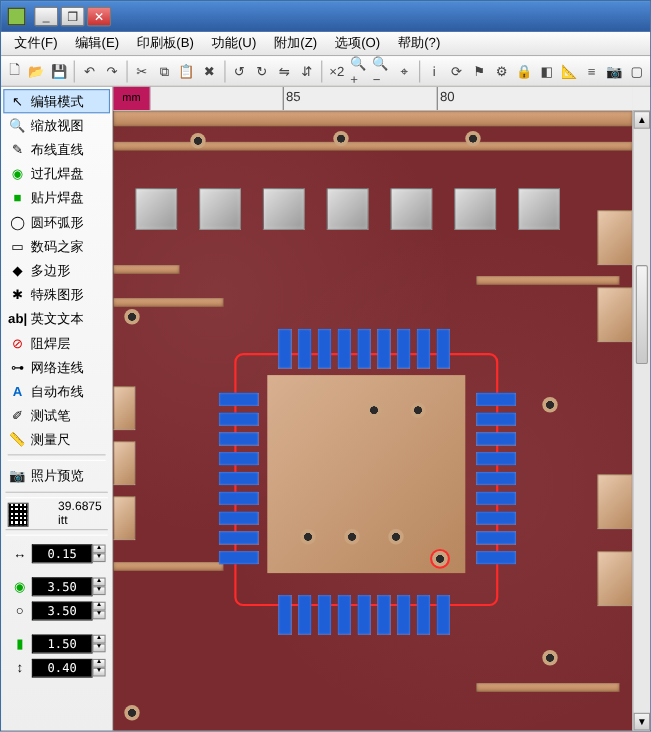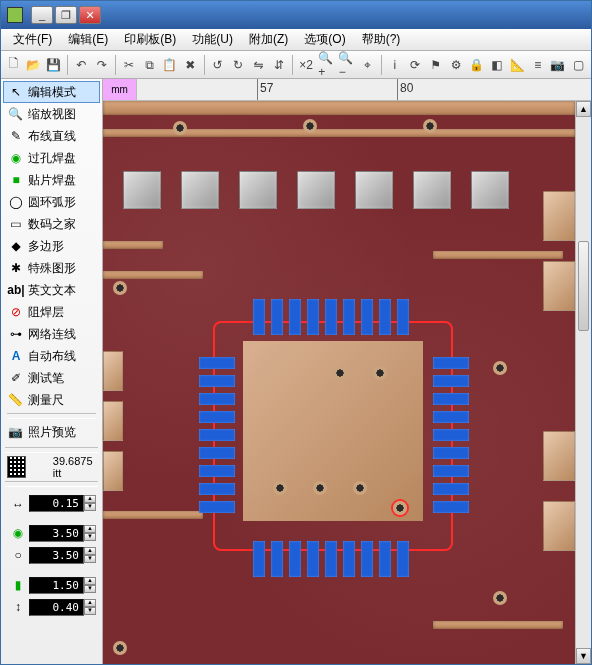--- a/index.html
+++ b/index.html
@@ -16,31 +16,31 @@
 .tbtn { width: 24px; height: 22px; display:flex; align-items:center; justify-content:center; margin: 0 1px; border: 1px solid transparent; border-radius:2px; cursor:pointer; color:#444; }
 .tsep { width:1px; height:20px; background:#b0b0b0; margin:0 3px; }
 .body { flex:1; display:flex; min-height:0; }
 .sidebar { width: 102px; background: linear-gradient(#fbfbfb,#eee); border-right: 1px solid #b0b0b0; display:flex; flex-direction:column; }
 .tool-list { padding: 2px; }
 .tool { height: 22px; display:flex; align-items:center; padding: 0 4px; cursor:pointer; border:1px solid transparent; }
 .tool.active { background: #cde6ff; border-color:#5a8fcf; }
 .tool .ticon { width:16px; display:flex; align-items:center; justify-content:center; margin-right:4px; font-size:12px;}
 .tool .tlabel { font-size:12px; white-space:nowrap; }
 .side-sep { height:6px; border-top:1px solid #c0c0c0; border-bottom:1px solid #fff; margin:2px 4px; }
-.grid-row { display:flex; align-items:center; padding:0 6px; height:24px;gap:21px; }
+.grid-row { display:flex; align-items:flex-end; padding:0 6px; height:24px;gap:21px; }
 .grid-swatch { width:22px; height:22px; background:repeating-linear-gradient(0deg,#000 0,#000 2px,#fff 2px,#fff 4px),repeating-linear-gradient(90deg,#000 0,#000 2px,#fff 2px,#fff 4px); background-blend-mode:multiply; margin-right:6px; border:1px solid #555;}
 .grid-val { font-size:11px; }
 .param-block { padding: 4px 6px; }
 .param-row { display:flex; align-items:center; height:20px; margin-bottom:2px; }
 .param-row .picon { width:22px; display:flex; align-items:center; justify-content:center; }
-.param-row .pval { flex:1; background:#000; color:#fff; text-align:right; padding:1px 4px; font-family:Consolas,monospace; font-size:11px; border:1px inset #666; }
+.param-row .pval { flex:1; background:#000; color:#fff; text-align:center; padding:1px 4px; font-family:Consolas,monospace; font-size:11px; border:1px inset #666; }
 .param-row .pspin { width:12px; display:flex; flex-direction:column; }
 .param-row .pspin div { height:8px; background:linear-gradient(#fefefe,#ccc); border:1px solid #888; font-size:6px; line-height:5px; text-align:center; cursor:pointer;}
 .canvas-wrap { flex:1; display:flex; flex-direction:column; min-width:0; background:#e8e8e8; }
-.ruler-corner { width:34px; height:22px; background:#f0abfc; border-right:1px solid #bbb; border-bottom:1px solid #bbb; display:flex; align-items:center; justify-content:center; font-size:10px;}
+.ruler-corner { width:34px; height:22px; background:#be185d; border-right:1px solid #bbb; border-bottom:1px solid #bbb; display:flex; align-items:center; justify-content:center; font-size:10px;}
 .ruler-row { display:flex; height:22px; }
 .h-ruler { flex:1; background:#eee; border-bottom:1px solid #bbb; position:relative; font-size:9px; color:#333; overflow:hidden;}
 .h-ruler .tick { position:absolute; top:0; height:100%; border-left:1px solid #777; padding-left:2px; padding-top:2px;}
 .canvas-row { flex:1; display:flex; min-height:0; }
 .v-ruler { width:34px; background:#eee; border-right:1px solid #bbb; position:relative; font-size:9px; color:#333; overflow:hidden;}
 .v-ruler .tick { position:absolute; left:0; width:100%; border-top:1px solid #777; padding-left:2px; padding-top:1px;}
 .pcb { flex:1; position:relative; background:#5a1f1f; overflow:hidden; }
 .substrate { position:absolute; inset:0; background:
   radial-gradient(circle at 20% 30%, rgba(255,200,200,.08) 0, transparent 40%),
   radial-gradient(circle at 70% 60%, rgba(255,200,200,.06) 0, transparent 50%),
@@ -237,21 +237,21 @@
               <div>▼</div>
             </span>
         </div>
       </div>
     </div>
 
     <div class="canvas-wrap">
       <div class="ruler-row">
         <div class="ruler-corner">mm</div>
         <div class="h-ruler">
-          <div class="tick" style="left:120px">57</div>
+          <div class="tick" style="left:120px">85</div>
           <div class="tick" style="left:260px">80</div>
         </div>
         <div style="width:16px;background:#eee;border-bottom:1px solid #bbb;"></div>
       </div>
       <div class="canvas-row">
 
         <div class="pcb">
           <div class="substrate"></div>
 
           <div class="pad-sq" style="left:20px; top:70px; width:38px; height:38px"></div>

